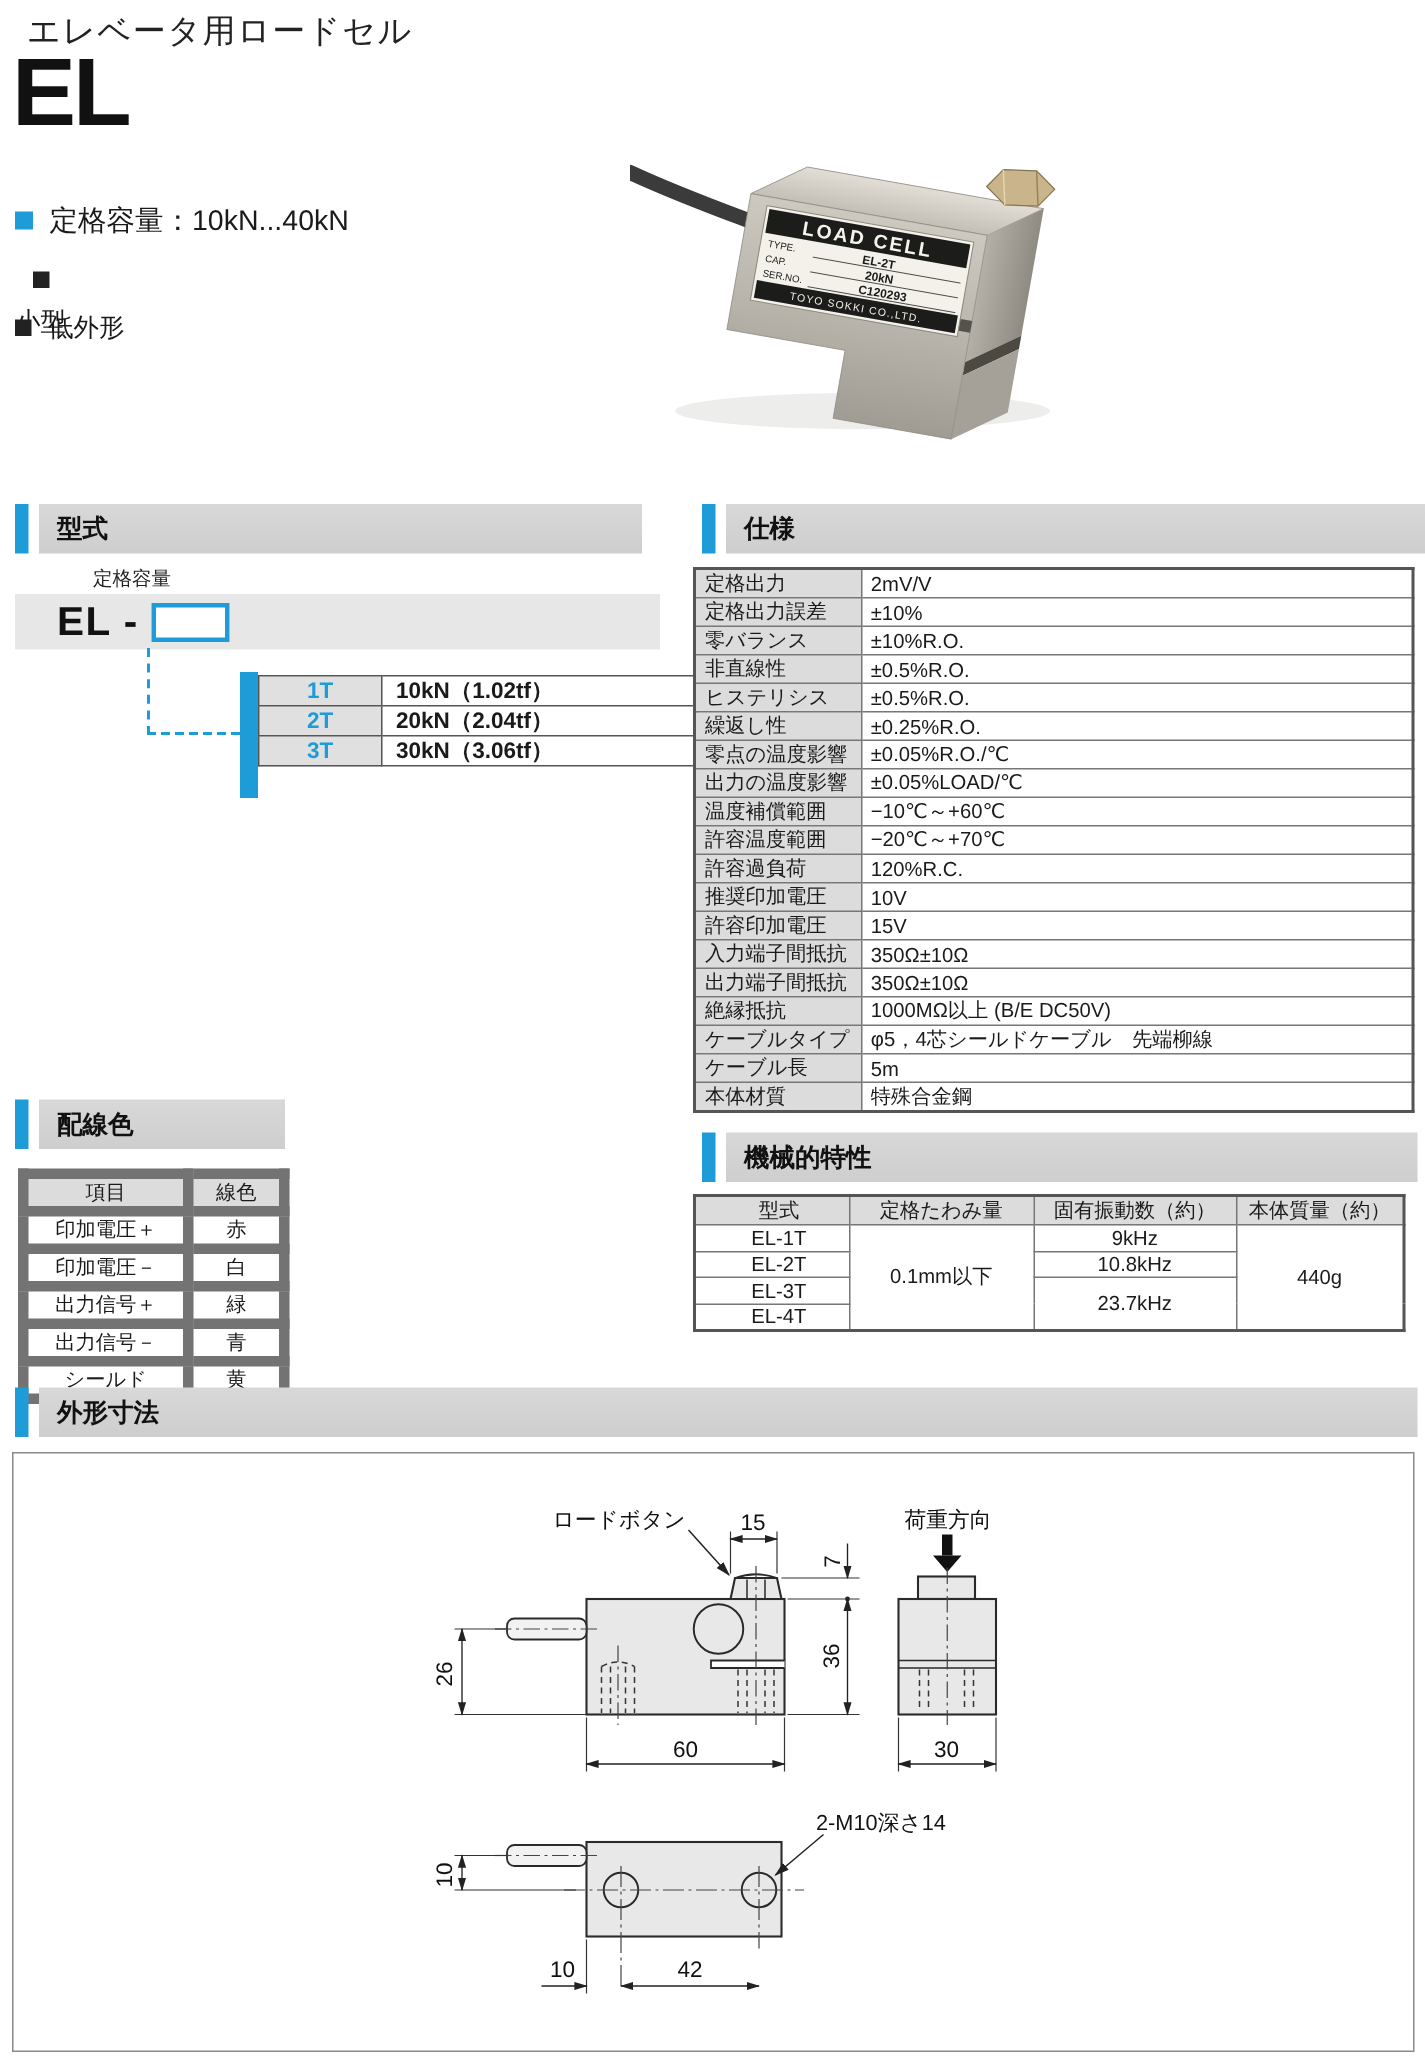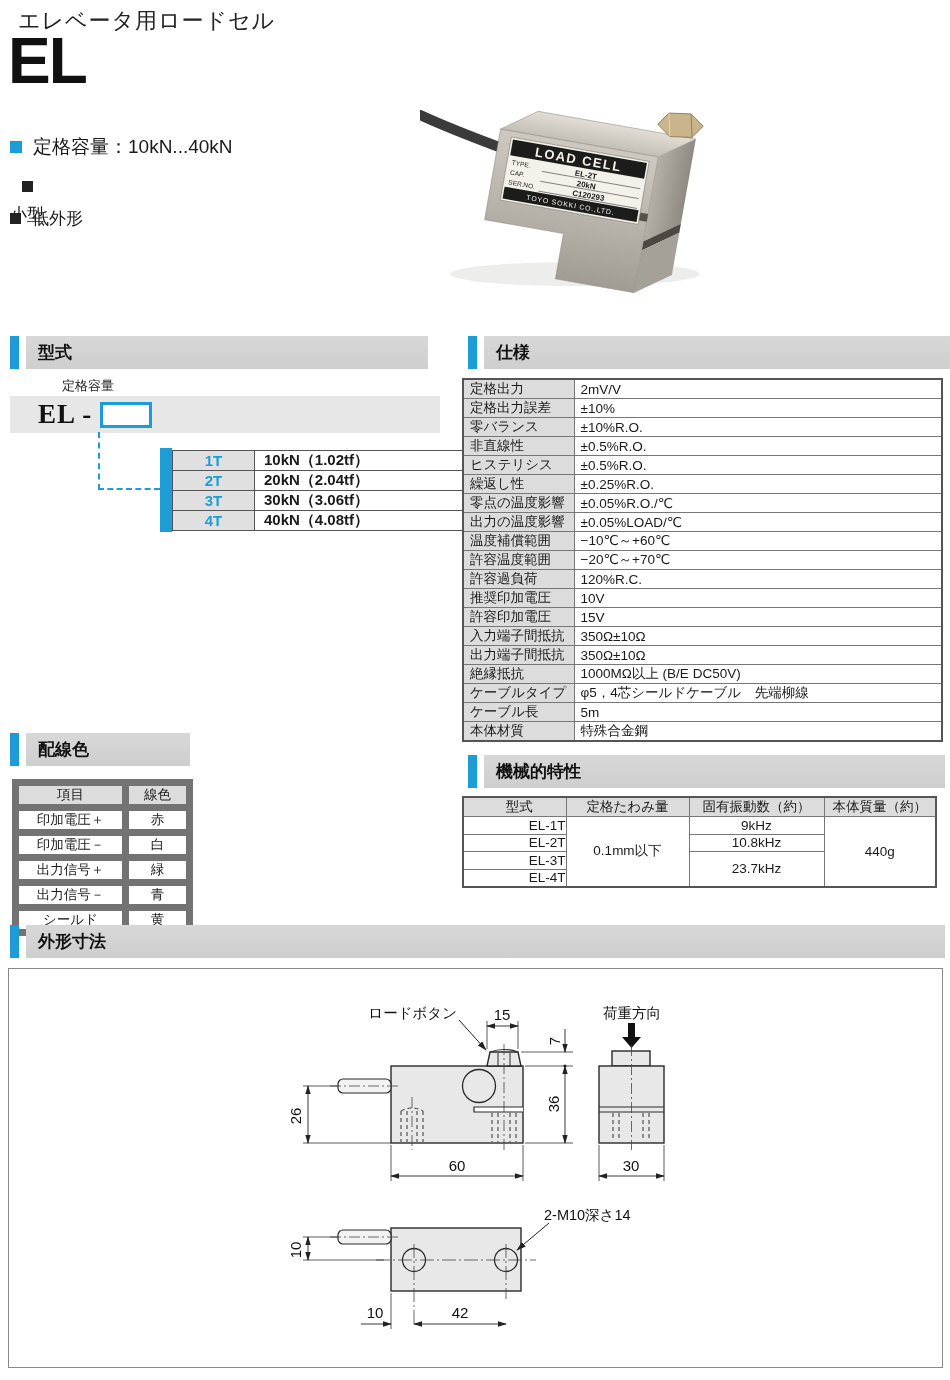--- a/index.html
+++ b/index.html
@@ -25,21 +25,21 @@
   .sec .bar { position:absolute; left:0; top:0; width:9px; height:33px; background:#1E9CD8; }
   .sec .band { position:absolute; left:16px; top:0; right:0; height:33px;
     background:linear-gradient(#d8d8d8,#cecece);
     display:flex; align-items:center; padding-left:12px;
     font-size:17px; font-weight:bold; color:#111; }
 
   
   .cap-label { left:62px; top:377px; font-size:13px; color:#222; }
   .el-band { left:10px; top:396px; width:430px; height:37px; background:#e7e7e7;
     display:flex; align-items:center; }
-  .el-prefix { font-size:27px; font-weight:bold; margin-left:28px; letter-spacing:1px; color:#111;font-family:Liberation Serif, serif; }
+  .el-prefix { font-size:27px; font-weight:bold; margin-left:28px; letter-spacing:1px; color:#111; }
   .el-box { width:52px; height:26px; background:#fff; border:3px solid #1E9CD8; margin-left:8px; }
   .dash-v { left:98px; top:432px; height:58px; width:0; border-left:2px dashed #1E9CD8; }
   .dash-h { left:98px; top:488px; width:62px; height:0; border-top:2px dashed #1E9CD8; }
   .model-bar { left:160px; top:448px; width:12px; height:84px; background:#1E9CD8; }
   table { border-collapse:collapse; }
   .model-table { left:172px; top:450px; }
   .model-table td { border:1px solid #555; font-size:15px; height:19px; }
   .model-table td.code { width:82px; background:#e0e0e0; color:#1E9CD8; font-weight:bold; text-align:center; }
   .model-table td.val { width:210px; background:#fff; padding-left:9px;font-weight:bold; }
   .model-table { border:1px solid #444; }
@@ -54,21 +54,21 @@
   .wire-table { left:12px; top:779px; border:2px solid #555; }
   .wire-table td, .wire-table th { border:7px solid #737373; font-size:13.5px; height:15.5px; text-align:center; font-weight:normal; }
   .wire-table .c1 { width:110px; }
   .wire-table .c2 { width:64px; }
   .wire-table tr.hd td { background:#dcdcdc; }
 
   
   .mech-table { left:462px; top:796px; border:2px solid #555; }
   .mech-table td { border:1px solid #777; font-size:13.5px; height:17.5px; text-align:center; background:#fff; }
   .mech-table tr.hd td { background:#dcdcdc; height:18px; }
-  .mech-table td.m { width:103px; text-align:right; padding-left:9px; }
+  .mech-table td.m { width:103px; text-align:center; padding-left:9px; }
   .mech-table .w2 { width:123px; } .mech-table .w3 { width:135px; } .mech-table .w4 { width:112px; }
 
   
   .draw-box { left:8px; top:968px; width:935px; height:400px; border:1px solid #8a8a8a; background:#fff; }
 
   svg text { font-family:"Liberation Sans","DejaVu Sans",sans-serif; }
 </style>
 </head>
 <body>
 
@@ -169,24 +169,20 @@
       <tr>
         <td class="code">2T</td>
         <td class="val">20kN（2.04tf）</td>
       </tr>
 
       <tr>
         <td class="code">3T</td>
         <td class="val">30kN（3.06tf）</td>
       </tr>
 
-      <tr>
-        <td class="code">4T</td>
-        <td class="val">40kN（4.08tf）</td>
-      </tr>
     </tbody>
 </table>
 
 <div class="abs sec" style="left:468px;top:336px;width:548px">
   <div class="bar"></div>
   <div class="band">仕様</div>
 </div>
 <table class="abs spec-table">
   <tbody>
 

